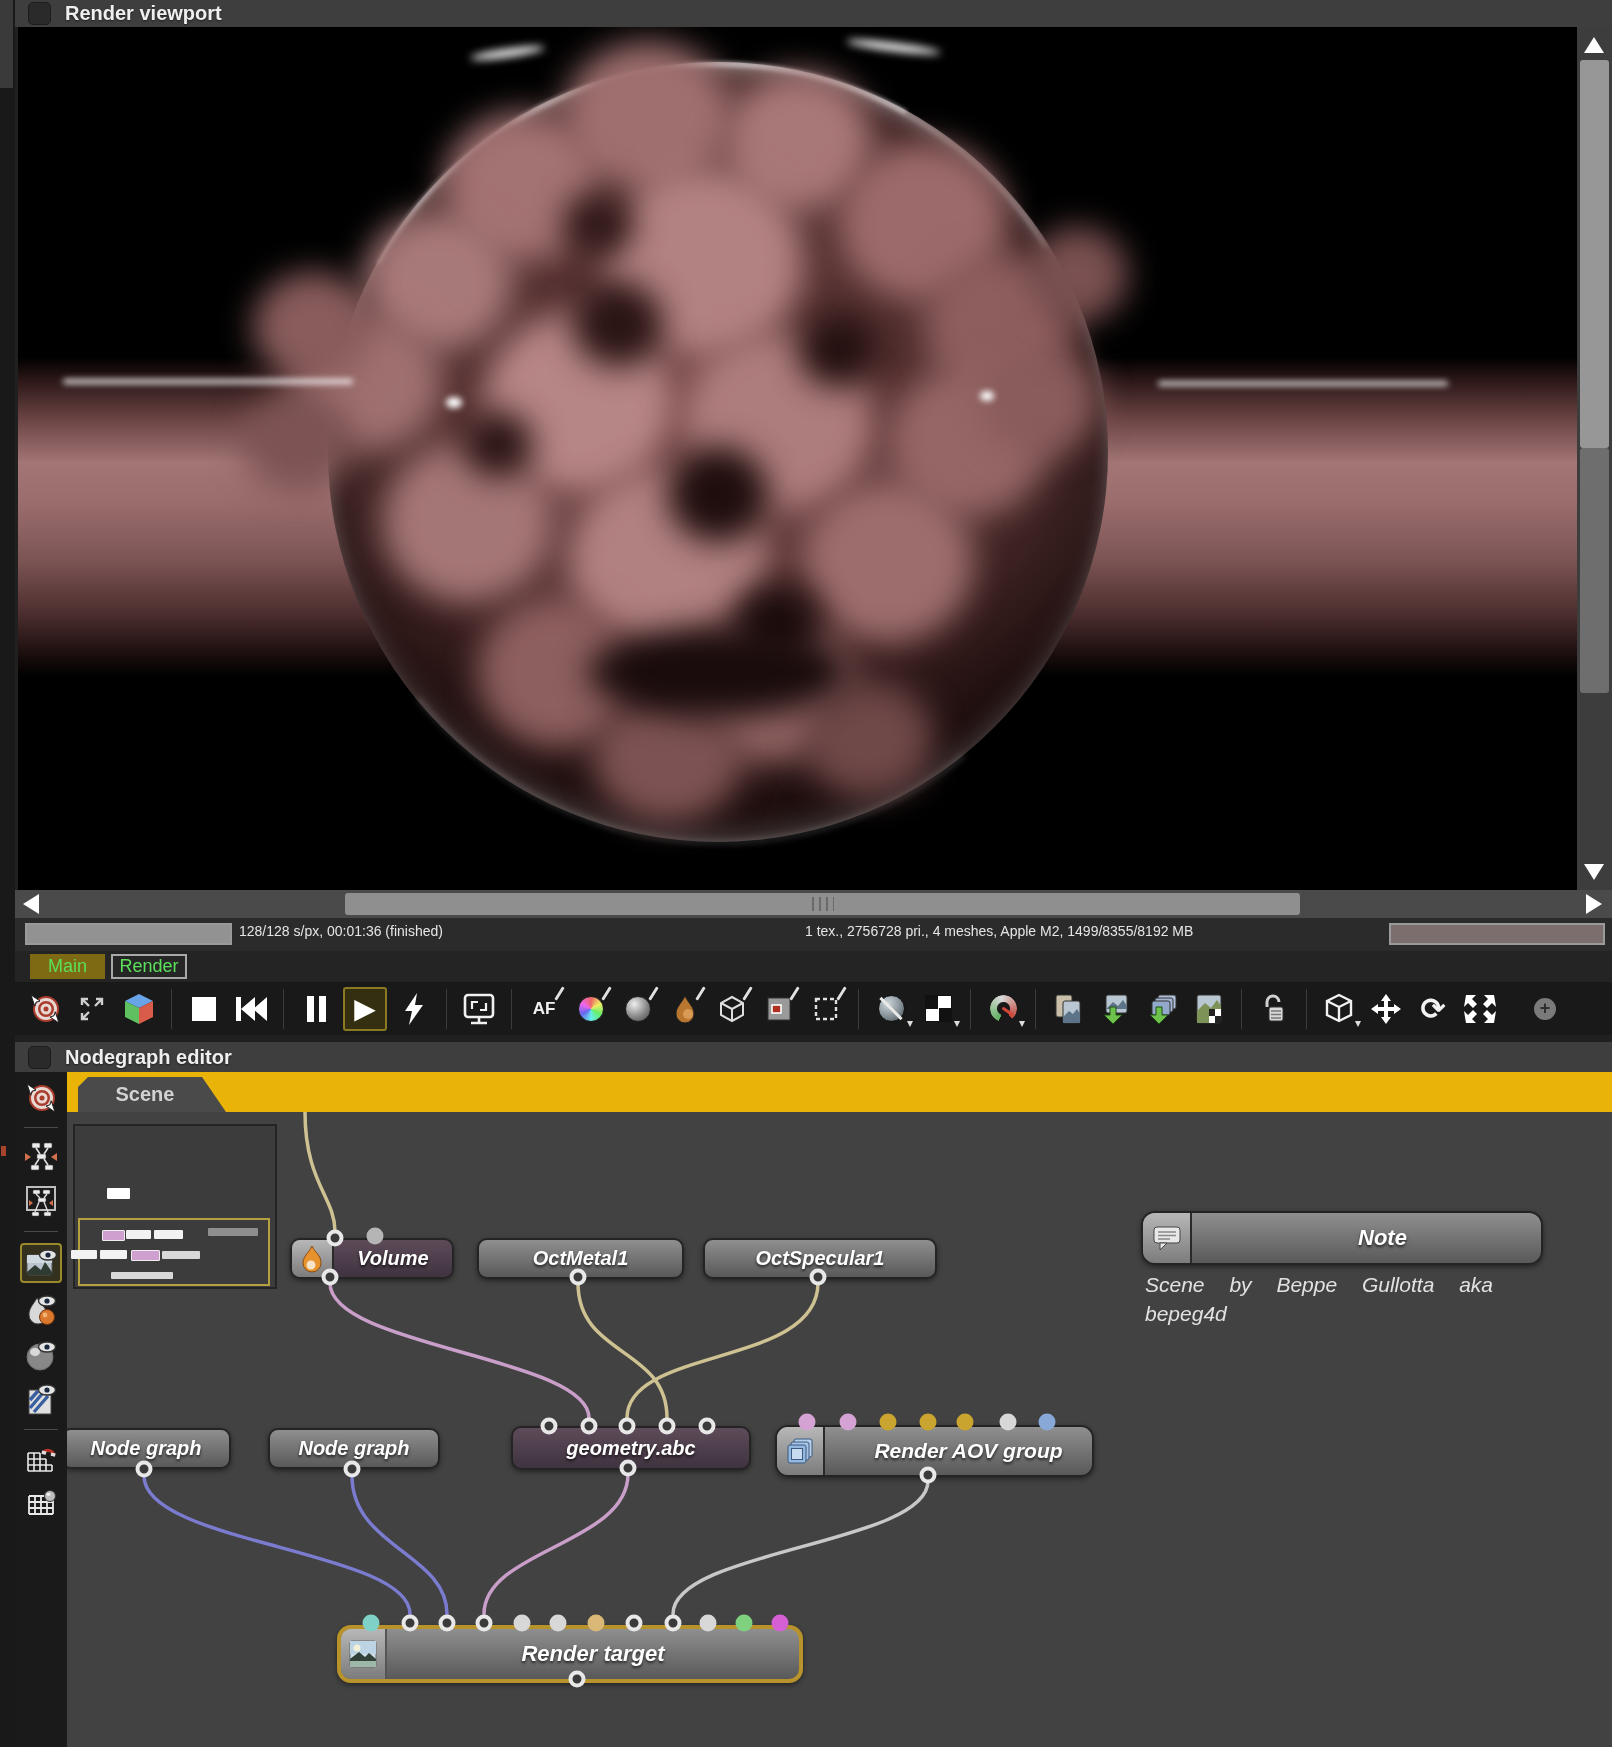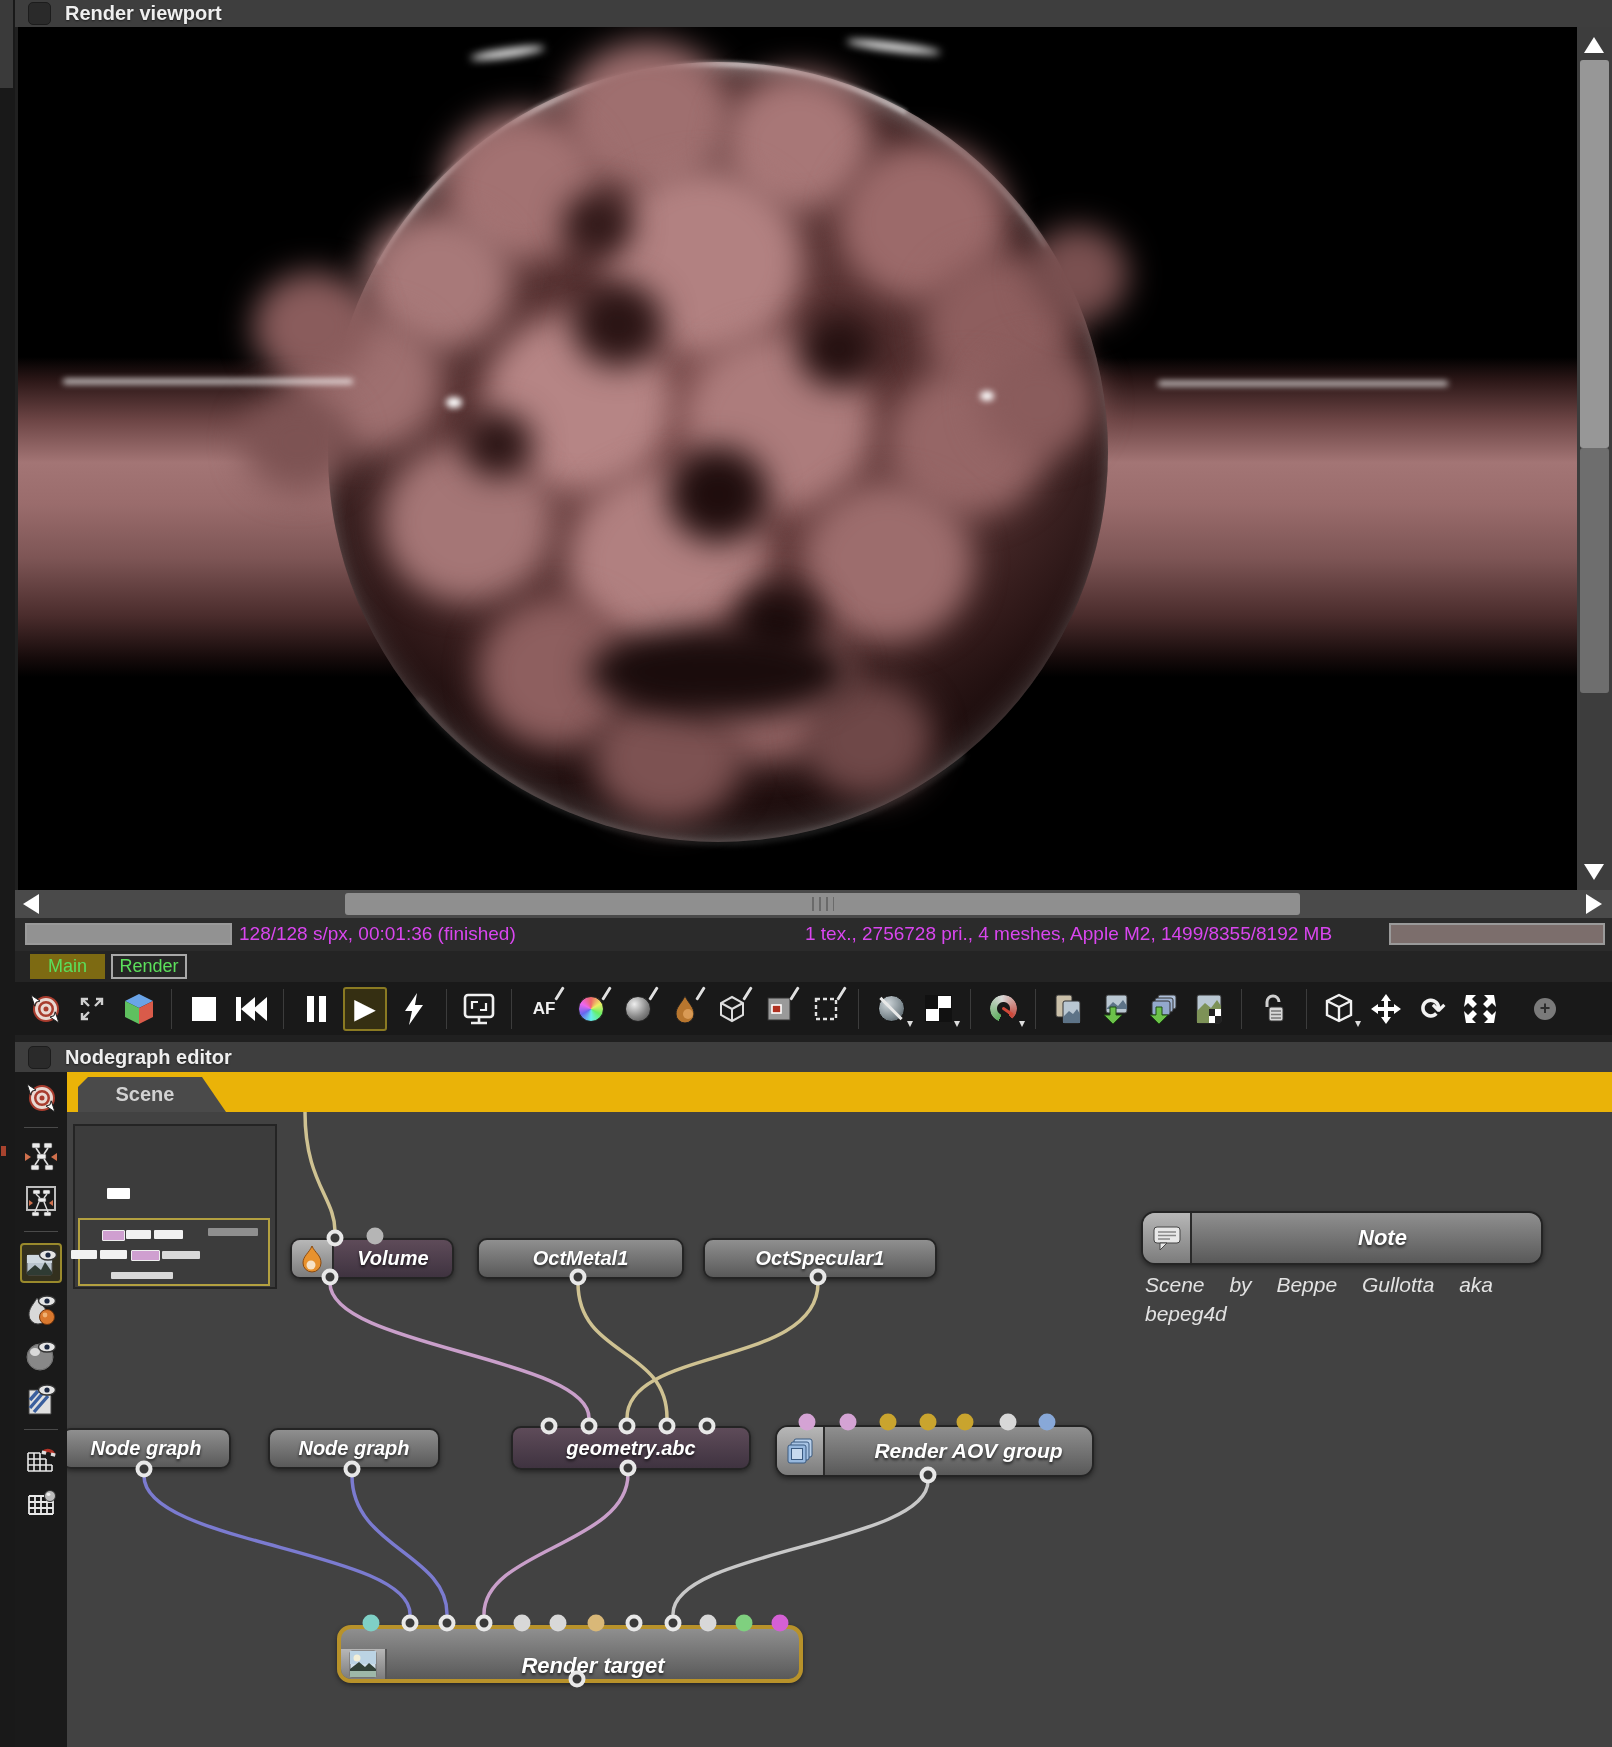--- a/index.html
+++ b/index.html
@@ -13,21 +13,21 @@
   
   #vp-img{background:#000;overflow:hidden;}
   .blob{position:absolute;border-radius:50%;filter:blur(16px);}
   .glint{position:absolute;background:#fff;border-radius:50%;filter:blur(3px);}
   .rim{position:absolute;border-radius:50%;border:3px solid transparent;filter:blur(2px);}
   
   .sb-track{background:#3d3d3d;}
   .sb-thumb{background:#979797;border-radius:3px;}
   .tri{width:0;height:0;position:absolute;}
   
-  #statusbar{background:#2b2b2b;font-size:19px;color:#d946ef;}
+  #statusbar{background:#2b2b2b;font-size:14px;color:#e5e5e5;}
   .prog{border:2px solid #9a9a9a;background:#2b2b2b;}
   .prog > div{height:100%;}
   
   .rv-tab{font-size:18px;display:flex;align-items:center;justify-content:center;}
   
   #toolbar{background:#191919;display:flex;align-items:center;padding:0 10px;gap:7px;}
   .tb{width:40px;height:40px;display:flex;align-items:center;justify-content:center;
       position:relative;color:#f2f2f2;font-size:24px;flex:0 0 auto;}
   .tb-div{width:1px;height:40px;background:#3c3c3c;margin:0 5px;flex:0 0 auto;}
   .tb .caret{position:absolute;right:-2px;bottom:-1px;font-size:12px;color:#ddd;}
@@ -557,21 +557,21 @@
   </div>
   <div class="pin dot c-pink-d" style="left:740px;top:310px;"></div>
   <div class="pin dot c-pink-d" style="left:781px;top:310px;"></div>
   <div class="pin dot c-gold" style="left:821px;top:310px;"></div>
   <div class="pin dot c-gold" style="left:861px;top:310px;"></div>
   <div class="pin dot c-gold" style="left:898px;top:310px;"></div>
   <div class="pin dot c-white-d" style="left:941px;top:310px;"></div>
   <div class="pin dot c-blue-dd" style="left:980px;top:310px;"></div>
   <div class="pin ring r-white" style="left:861px;top:363px;"></div>
 
-  <div class="node gray" style="left:270px;top:513px;width:458px;height:50px;border:4px solid #b8922a;border-radius:14px;align-items:flex-end;">
+  <div class="node gray" style="left:270px;top:513px;width:458px;height:50px;border:4px solid #b8922a;border-radius:14px;">
     <div class="node-icon" style="width:44px;border-right:2px solid #555;">
       <svg width="30" height="30" viewBox="0 0 30 30">
         <rect x="2" y="2" width="26" height="26" rx="2" fill="#cfe0ea" stroke="#666"></rect>
         <rect x="2" y="2" width="26" height="13" fill="#bcd4e4"></rect>
         <circle cx="9" cy="9" r="3.5" fill="#f4f0d8"></circle>
         <path d="M2 20 l9 -7 6 5 4 -4 7 6 v8 h-26 z" fill="#324238"></path>
         <rect x="2" y="22" width="26" height="6" fill="#9eb8a8"></rect>
       </svg>
     </div>
     <div class="node-label" style="font-size:22px;">Render target</div>

